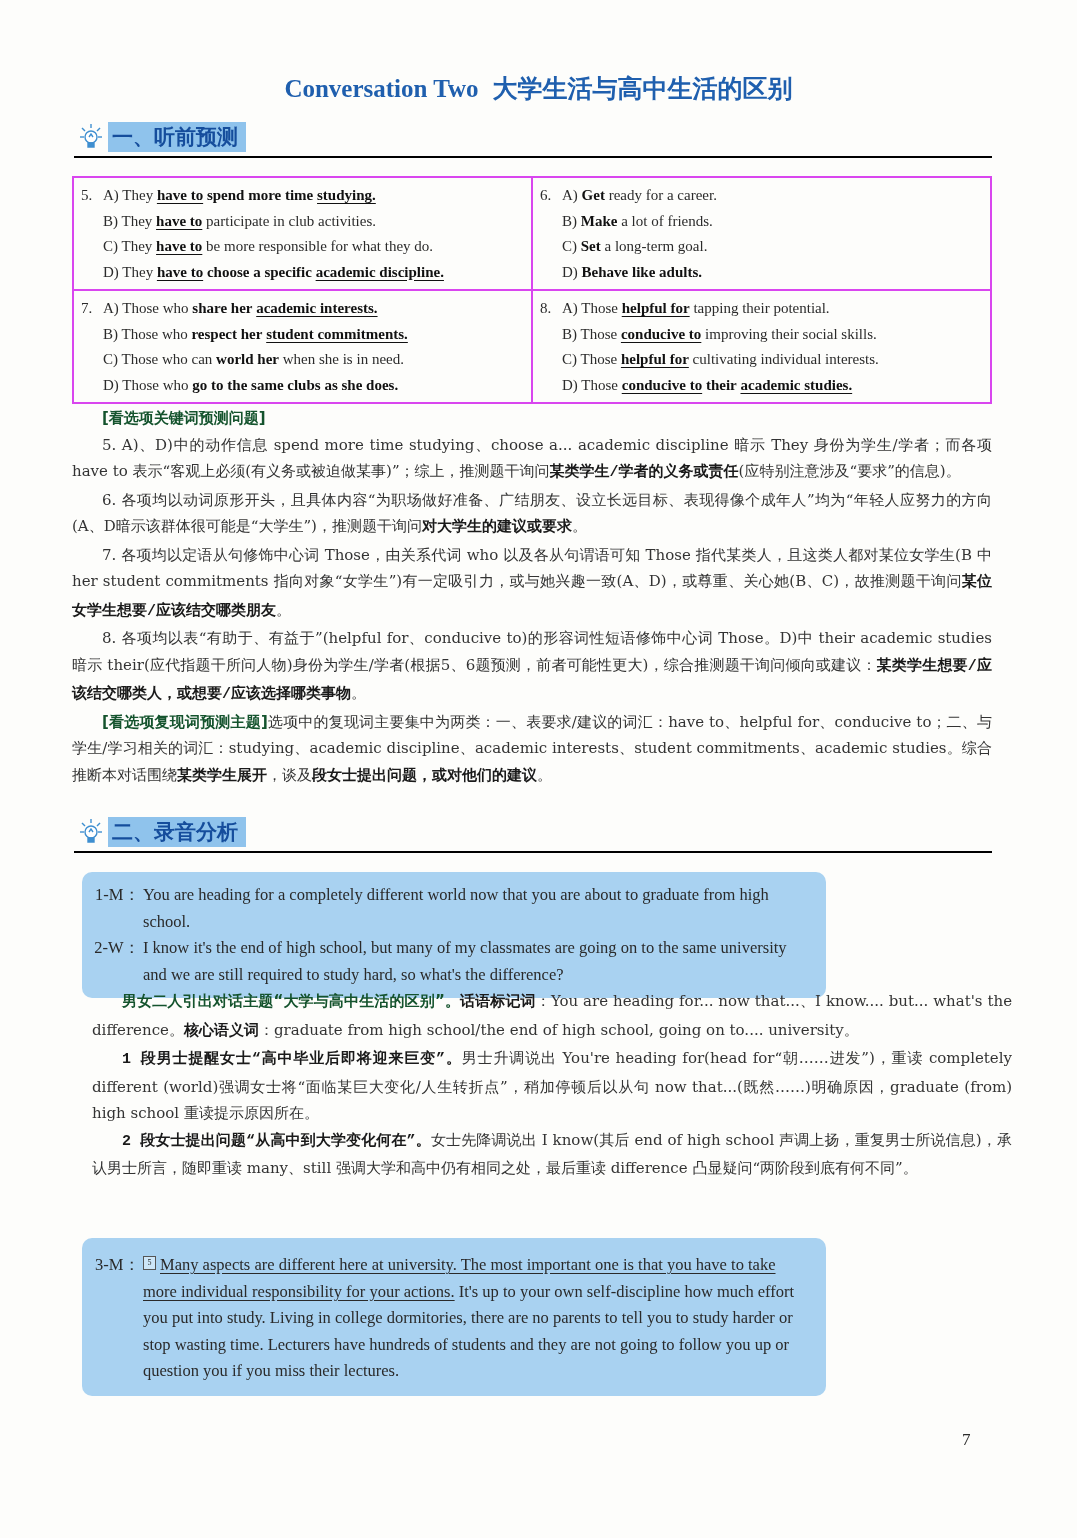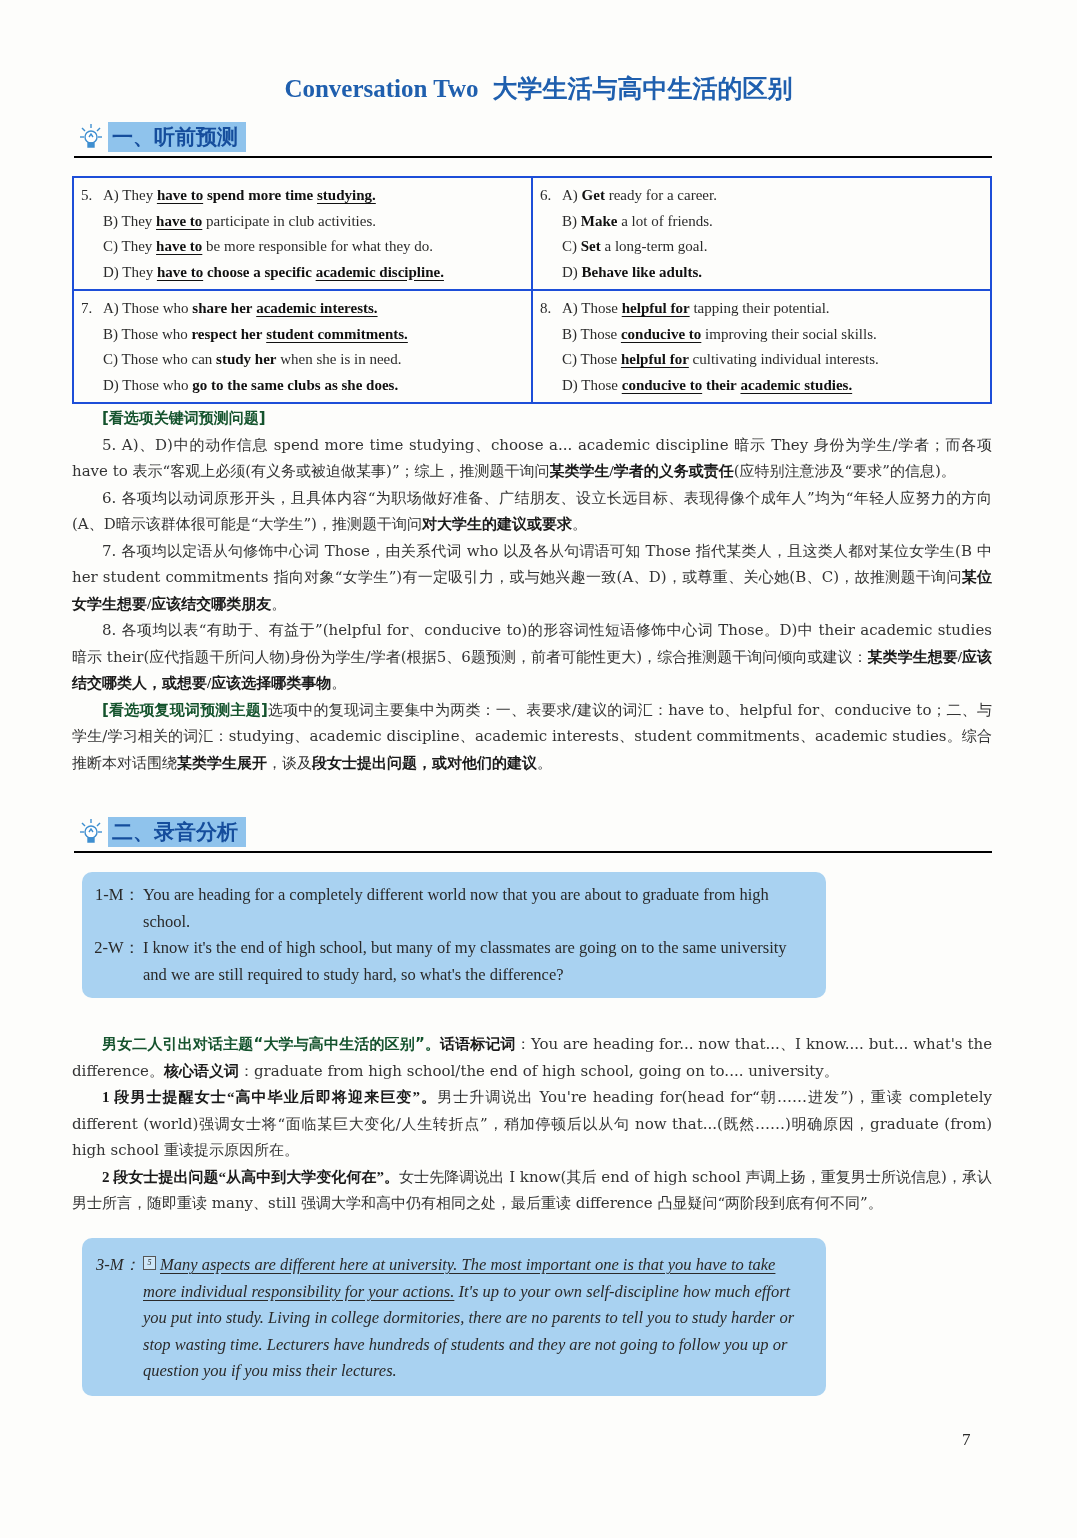--- a/index.html
+++ b/index.html
@@ -21,32 +21,32 @@
   .sec-head .bulb { position: absolute; left: 2px; top: 2px; width: 30px; height: 32px; }
   .sec-head .label {
     position: absolute; left: 34px; top: 2px; height: 30px; padding: 0 8px 0 4px;
     background: #8fc3ec; color: #154d9c; font-weight: bold; font-size: 21px;
     line-height: 30px; font-family: "DejaVu Sans", sans-serif;
   }
   table.opts {
     position: absolute; left: 72px; top: 176px; width: 920px; border-collapse: collapse;
     font-size: 15px; line-height: 25.5px; font-family: "Liberation Serif", serif;
   }
-  table.opts td { border: 2px solid #1d4ed8; vertical-align: top; padding: 5px 6px 4px 7px; width: 50%; }
+  table.opts td { border: 2px solid #d946ef; vertical-align: top; padding: 5px 6px 4px 7px; width: 50%; }
   .opt { white-space: nowrap; }
   .opt .ind { display: inline-block; width: 22px; }
   .opt b { font-weight: bold; color: #111; }
   .u { text-decoration: underline; text-underline-offset: 3px; }
   .analysis {
     position: absolute; left: 72px; width: 920px; font-size: 15px; line-height: 26.5px;
     font-family: "DejaVu Serif", serif; color: #333; text-align: justify;
   }
   .analysis p { margin: 0; text-indent: 2em; }
   .blue-tag { color: #14532d; font-weight: bold; font-family: "DejaVu Sans", sans-serif; }
-  .kb { font-weight: bold; color: #1a1a1a; font-family: Liberation Serif, serif; }
+  .kb { font-weight: bold; color: #1a1a1a; font-family: Liberation Mono, monospace; }
   .dlg {
     position: absolute; left: 82px; width: 744px; background: #a9d2f1;
     border-radius: 10px; font-family: "Liberation Serif", serif; font-size: 16.5px;
     line-height: 26.5px; color: #2a2a2a; box-sizing: border-box;
   }
   .dlg .line { display: flex; }
   .dlg .sp { width: 52px; flex: none; text-align: right; padding-right: 3px; }
   .dlg .tx { flex: 1; }
   .marker {
     display: inline-block; width: 11px; height: 12px; border: 1px solid #555; font-size: 8px;
@@ -90,21 +90,21 @@
           <div class="opt"><span class="ind">6.</span><span>A) </span><span><b>Get</b> ready for a career.</span></div>
           <div class="opt"><span class="ind"></span><span>B) </span><span><b>Make</b> a lot of friends.</span></div>
           <div class="opt"><span class="ind"></span><span>C) </span><span><b>Set</b> a long-term goal.</span></div>
           <div class="opt"><span class="ind"></span><span>D) </span><span><b>Behave like adults.</b></span></div>
         </td>
   </tr>
   <tr>
     <td id="q2">
           <div class="opt"><span class="ind">7.</span><span>A) </span><span>Those who <b>share her</b> <b class="u">academic interests.</b></span></div>
           <div class="opt"><span class="ind"></span><span>B) </span><span>Those who <b>respect her</b> <b class="u">student commitments.</b></span></div>
-          <div class="opt"><span class="ind"></span><span>C) </span><span>Those who can <b>study her</b> when she is in need.</span></div>
+          <div class="opt"><span class="ind"></span><span>C) </span><span>Those who can <b>world her</b> when she is in need.</span></div>
           <div class="opt"><span class="ind"></span><span>D) </span><span>Those who <b>go to the same clubs as she does.</b></span></div>
         </td>
     <td id="q3">
           <div class="opt"><span class="ind">8.</span><span>A) </span><span>Those <b class="u">helpful for</b> tapping their potential.</span></div>
           <div class="opt"><span class="ind"></span><span>B) </span><span>Those <b class="u">conducive to</b> improving their social skills.</span></div>
           <div class="opt"><span class="ind"></span><span>C) </span><span>Those <b class="u">helpful for</b> cultivating individual interests.</span></div>
           <div class="opt"><span class="ind"></span><span>D) </span><span>Those <b class="u">conducive to</b> <b>their</b> <b class="u">academic studies.</b></span></div>
         </td>
   </tr>
 </tbody>
@@ -139,26 +139,26 @@
   <div class="line">
     <span class="sp">1-M：</span>
     <span class="tx">You are heading for a completely different world now that you are about to graduate from high school.</span>
   </div>
   <div class="line">
     <span class="sp">2-W：</span>
     <span class="tx">I know it's the end of high school, but many of my classmates are going on to the same university and we are still required to study hard, so what's the difference?</span>
   </div>
 </div>
 
-<div class="analysis" style="top:1031px;">
+<div class="analysis" style="top:988px;margin-left:20px;">
   <p><span class="blue-tag">男女二人引出对话主题“大学与高中生活的区别”。</span><span class="kb">话语标记词</span>：You are heading for... now that...、I know.... but... what's the difference。<span class="kb">核心语义词</span>：graduate from high school/the end of high school, going on to.... university。</p>
   <p><span class="kb">1 段男士提醒女士“高中毕业后即将迎来巨变”。</span>男士升调说出 You're heading for(head for“朝……进发”)，重读 completely different (world)强调女士将“面临某巨大变化/人生转折点”，稍加停顿后以从句 now that...(既然……)明确原因，graduate (from) high school 重读提示原因所在。</p>
   <p><span class="kb">2 段女士提出问题“从高中到大学变化何在”。</span>女士先降调说出 I know(其后 end of high school 声调上扬，重复男士所说信息)，承认男士所言，随即重读 many、still 强调大学和高中仍有相同之处，最后重读 difference 凸显疑问“两阶段到底有何不同”。</p>
 </div>
 
-<div class="dlg" style="top:1238px; padding:14px 16px 14px 6px; height:158px;font-style:italic;">
+<div class="dlg" style="top:1238px; padding:14px 16px 14px 6px; height:158px;">
   <div class="line">
     <span class="sp">3-M：</span>
     <span class="tx"><span class="marker">5</span><span class="u">Many aspects are different here at university. The most important one is that you have to take more individual responsibility for your actions.</span><span> It's up to your own self-discipline how much effort you put into study. Living in college dormitories, there are no parents to tell you to study harder or stop wasting time. Lecturers have hundreds of students and they are not going to follow you up or question you if you miss their lectures.</span></span>
   </div>
 </div>
 
 <div class="pagenum">7</div>
 
 </body></html>

